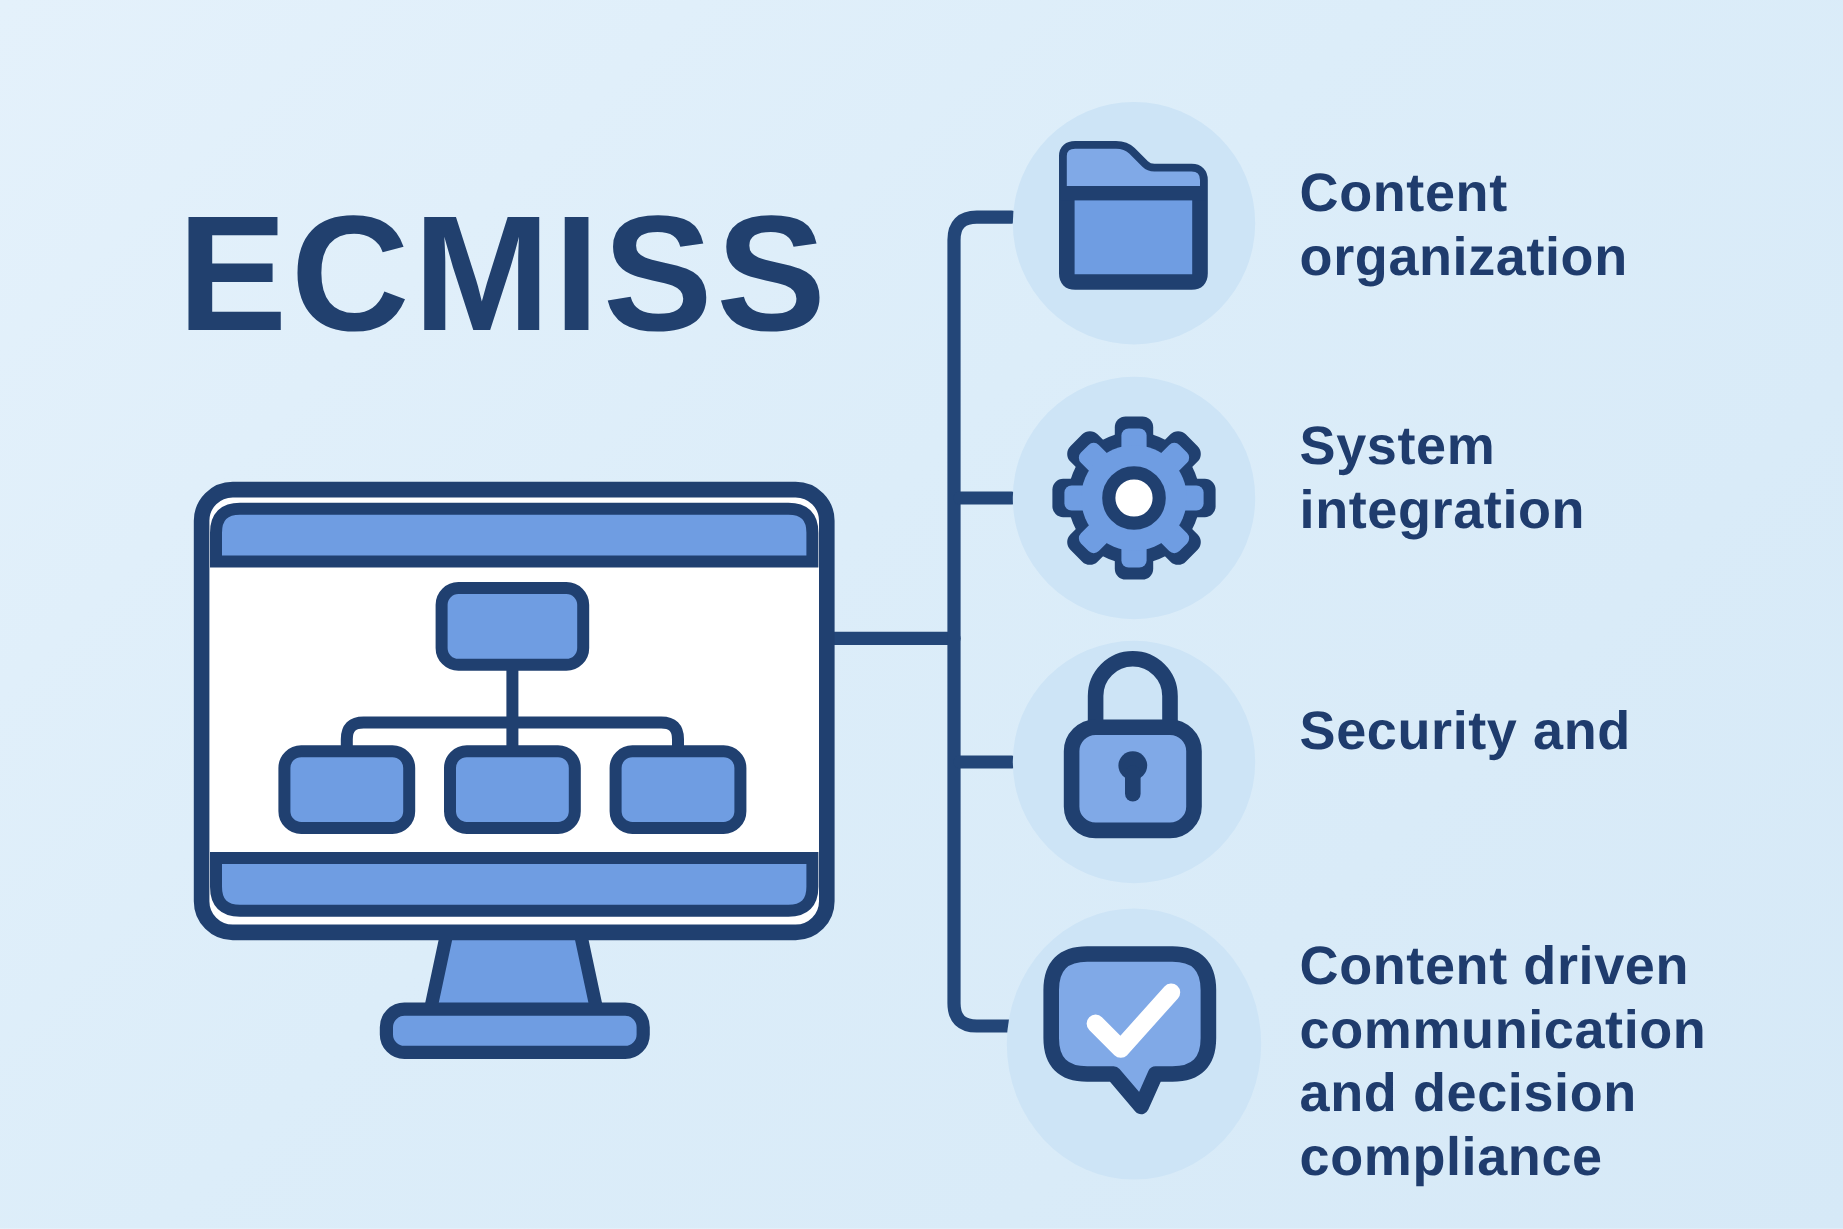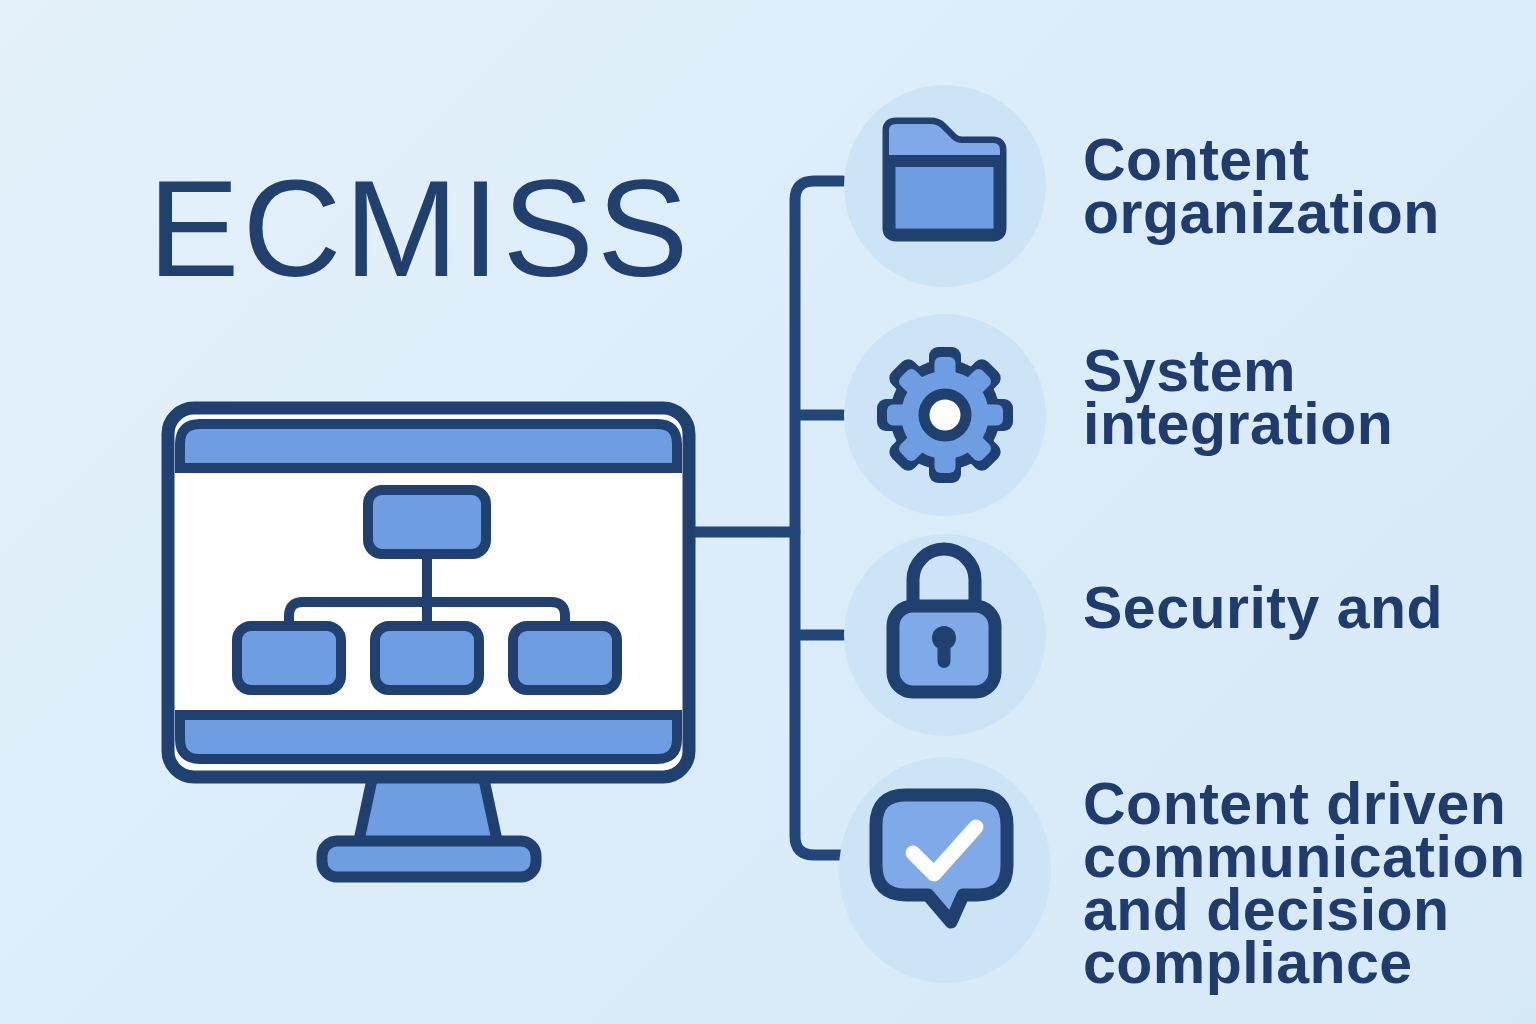--- a/index.html
+++ b/index.html
@@ -5,28 +5,28 @@
   html,body{margin:0;padding:0;}
   body{
     width:1536px;height:1024px;overflow:hidden;
     background:linear-gradient(135deg,#e4f1fb 0%,#dcedf9 45%,#d6e9f7 100%);
     font-family:"Liberation Sans", sans-serif;
     position:relative;
   }
   .stage{position:absolute;inset:0;}
   .title{
     position:absolute;left:148px;top:160px;
-    font-size:137px;line-height:1;font-weight:normal;
+    font-size:137px;line-height:1;font-weight:bold;
     color:#21406e;letter-spacing:3px;
   }
   .illustration-svg{position:absolute;left:0;top:0;width:1536px;height:1024px;}
   .labels{position:absolute;inset:0;}
   .feature-label{
     position:absolute;left:1083px;
-    color:#1f3c6d;font-weight:bold;font-size:59px;line-height:53px;
+    color:#1f3c6d;font-weight:bold;font-size:45px;line-height:53px;
     letter-spacing:0.5px;white-space:nowrap;
   }
   .f1{top:134px;} .f2{top:345px;} .f3{top:582px;} .f4{top:778px;}
 </style>
 </head>
 <body>
 
 <div class="stage">
 
   <div class="title">ECMISS</div>

